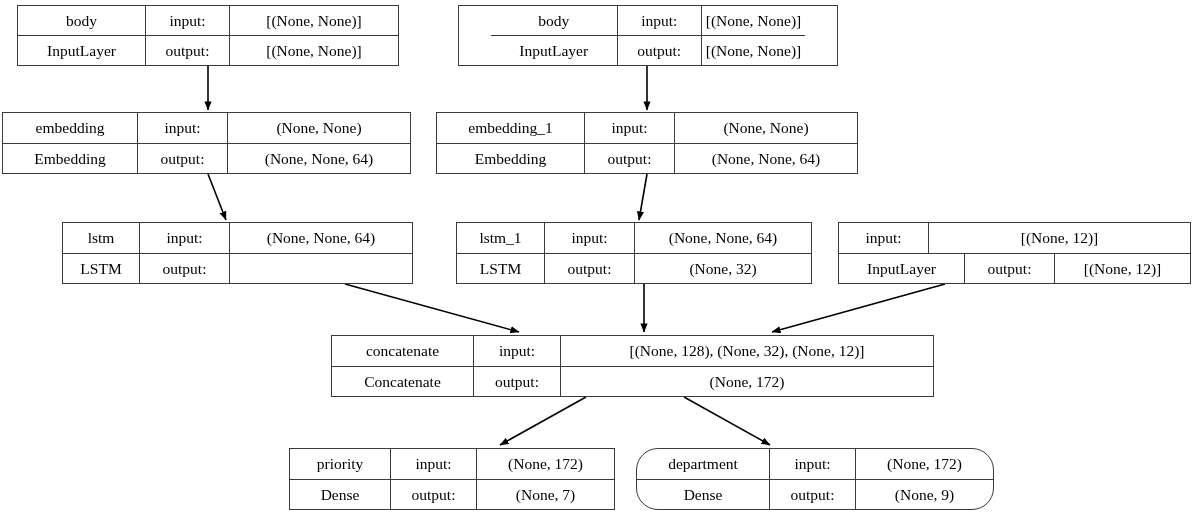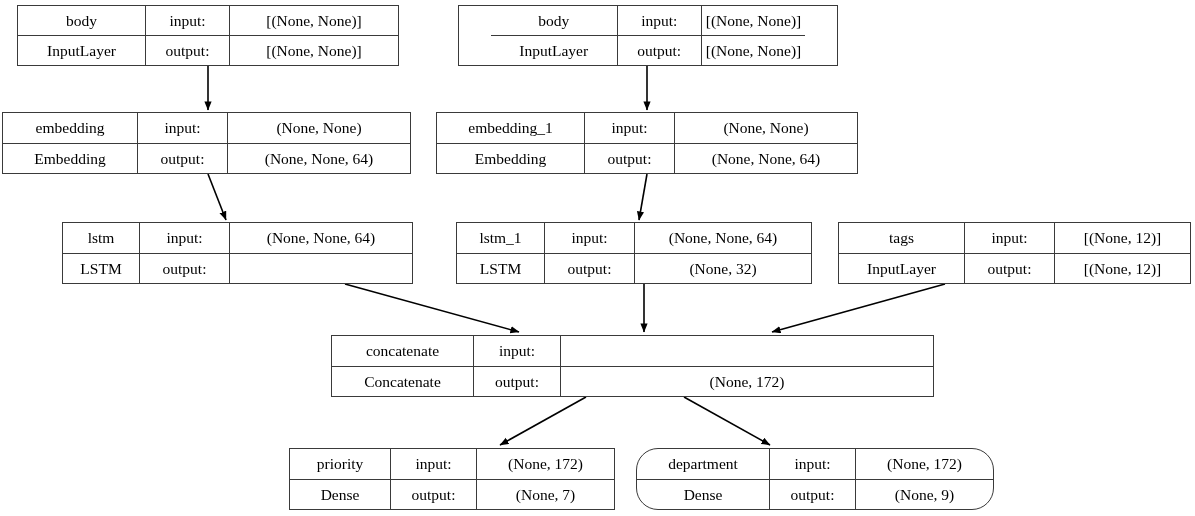--- a/index.html
+++ b/index.html
@@ -155,35 +155,35 @@
     </div>
     <div class="node-row">
       <div class="cell divider c-name" style="width:88px">LSTM</div>
       <div class="cell divider c-io" style="width:90px">output:</div>
       <div class="cell c-shape">(None, 32)</div>
     </div>
   </div>
 
   <div class="node" style="left:838px; top:222px; width:353px; height:62px;">
     <div class="node-row top">
-      <div class="cell divider c-name" style="width:126px">tags</div>
       <div class="cell divider c-io" style="width:90px">input:</div>
       <div class="cell c-shape">[(None, 12)]</div>
     </div>
     <div class="node-row">
       <div class="cell divider c-name" style="width:126px">InputLayer</div>
       <div class="cell divider c-io" style="width:90px">output:</div>
       <div class="cell c-shape">[(None, 12)]</div>
     </div>
   </div>
 
   <div class="node" style="left:331px; top:335px; width:603px; height:62px;">
     <div class="node-row top">
       <div class="cell divider c-name" style="width:142px">concatenate</div>
       <div class="cell divider c-io" style="width:87px">input:</div>
+      <div class="cell c-shape">[(None, 128), (None, 32), (None, 12)]</div>
     </div>
     <div class="node-row">
       <div class="cell divider c-name" style="width:142px">Concatenate</div>
       <div class="cell divider c-io" style="width:87px">output:</div>
       <div class="cell c-shape">(None, 172)</div>
     </div>
   </div>
 
   <div class="node" style="left:289px; top:448px; width:326px; height:62px;">
     <div class="node-row top">

